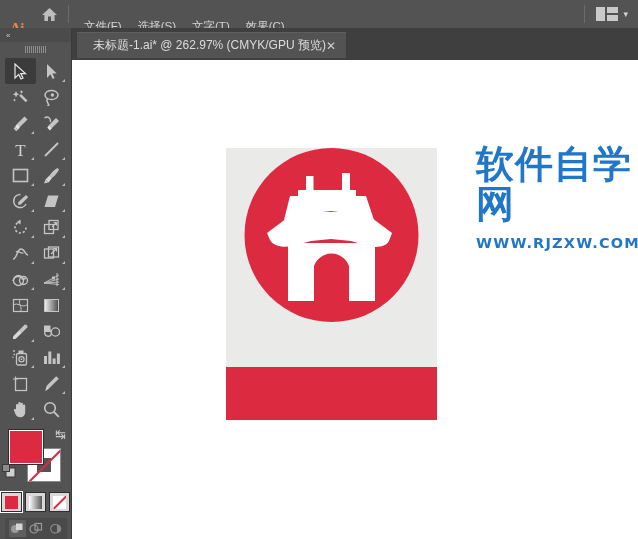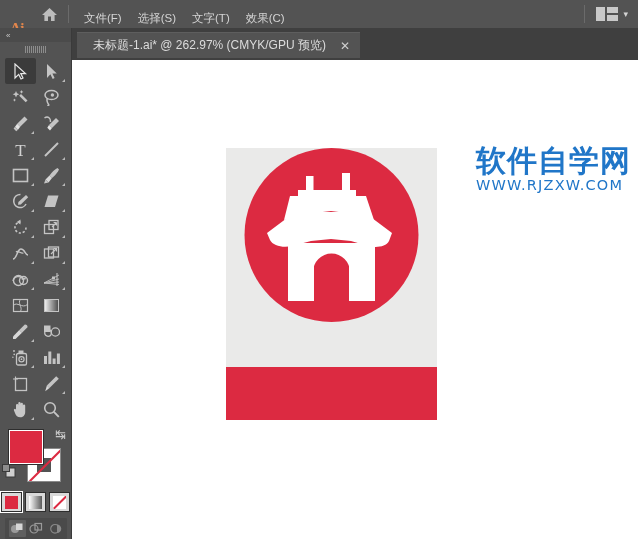--- a/index.html
+++ b/index.html
@@ -47,21 +47,21 @@
 
   .menubar-sep {
     width: 1px; height: 18px;
     background: #6b6b6b;
     margin: 0 7px 0 4px;
   }
 
   .menu-item {
     color: #d4d4d4;
     font-size: 11.5px;
-    padding: 4px 8px;
+    padding: 12px 8px;
     height: 28px;
     line-height: 28px;
     white-space: nowrap;
     cursor: default;
   }
 
   .ws-switch {
     position: absolute;
     right: 4px; top: 0;
     height: 28px;
@@ -85,21 +85,21 @@
     background: #3f3f3f;
   }
   .doc-tab {
     position: absolute;
     left: 5px; top: 4px;
     height: 26px;
     background: #535353;
     display: flex;
     align-items: center;
     padding: 0 10px 0 16px;
-    gap: 14px;
+    gap: 0;
     border-top: 1px solid #5e5e5e;
   }
   .doc-tab-label {
     color: #dcdcdc;
     font-size: 12px;
     white-space: nowrap;
   }
   .doc-tab-close {
     color: #cfcfcf;
     font-size: 12px;
@@ -293,33 +293,33 @@
 
   .watermark {
     position: absolute;
     left: 404px; top: 85px;
     width: 160px;
     pointer-events: none;
     user-select: none;
   }
   .wm-cn {
     color: #2076C8;
-    font-size: 30px;
+    font-size: 38px;
     font-weight: bold;
     letter-spacing: 1px;
     line-height: 1.05;
     font-family: "DejaVu Sans", sans-serif;
   }
   .wm-url {
     color: #2076C8;
     font-size: 14.5px;
-    font-weight: normal;
+    font-weight: bold;
     letter-spacing: 1.2px;
     line-height: 1.1;
-    margin-top: 1px;
+    margin-top: 11px;
     font-family: "DejaVu Sans", sans-serif;
   }
 </style>
 </head>
 <body>
 
 <div id="app">
 
   <div class="menubar">
     <div class="ai-logo">Ai</div>

